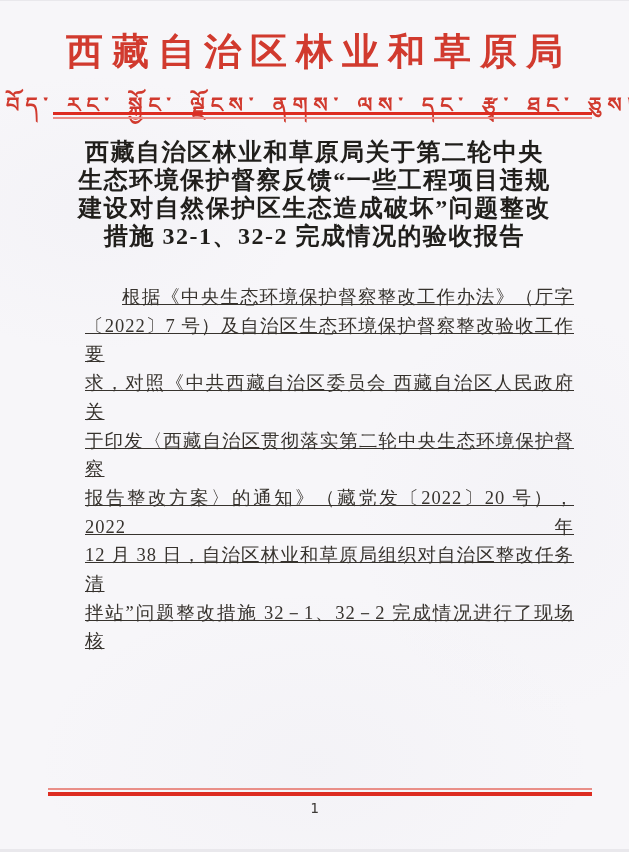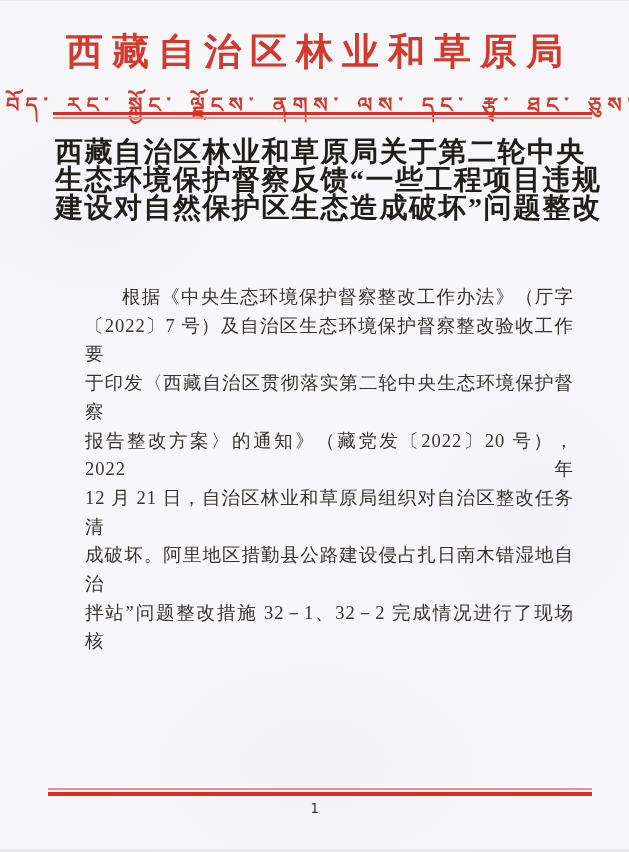--- a/index.html
+++ b/index.html
@@ -62,21 +62,21 @@
   .header-rule .thin  { height: 2px; background: #ea8d86; }
 
   
   .doc-title {
     position: absolute;
     top: 137px;
     left: 55px;
     width: 519px;
     text-align: center;
     color: #201e1b;
-    font-size: 28px;
+    font-size: 24px;
     font-weight: bold;
     line-height: 28px;
     letter-spacing: 1.5px;
   }
   .doc-title div { white-space: nowrap; }
 
   
   .doc-body {
     position: absolute;
     top: 282px;
@@ -86,20 +86,21 @@
     font-size: 18.5px;
     line-height: 28.7px;
     letter-spacing: 1px;
   }
   .doc-body .line { white-space: nowrap; text-align: left; }
   .doc-body .line.just {
     white-space: normal;
     text-align: justify;
     text-align-last: justify;
     text-justify: inter-character;
+    text-decoration: underline;
   }
   .doc-body .line.indent { text-indent: 2em; }
 
   
   .footer-rule {
     position: absolute;
     top: 787px;
     left: 48px;
     width: 544px;
   }
@@ -130,30 +131,31 @@
     <div class="thick"></div>
     <div class="gap"></div>
     <div class="thin"></div>
   </div>
 
   <div class="doc-title">
 
   <div class="t-line">西藏自治区林业和草原局关于第二轮中央</div>
       <div class="t-line">生态环境保护督察反馈“一些工程项目违规</div>
       <div class="t-line">建设对自然保护区生态造成破坏”问题整改</div>
+      <div class="t-line">措施 32-1、32-2 完成情况的验收报告</div>
     </div>
 
   <div class="doc-body">
 
       <div class="line indent just">根据《中央生态环境保护督察整改工作办法》（厅字</div>
       <div class="line just">〔2022〕7 号）及自治区生态环境保护督察整改验收工作要</div>
+      <div class="line just">求，对照《中共西藏自治区委员会 西藏自治区人民政府关</div>
       <div class="line just">于印发〈西藏自治区贯彻落实第二轮中央生态环境保护督察</div>
       <div class="line just">报告整改方案〉的通知》（藏党发〔2022〕20 号），2022 年</div>
-      <div class="line just">12 月 21 日，自治区林业和草原局组织对自治区整改任务清</div>
-      <div class="line just">成破坏。阿里地区措勤县公路建设侵占扎日南木错湿地自治</div>
+      <div class="line just">12 月 38 日，自治区林业和草原局组织对自治区整改任务清</div>
       <div class="line just">拌站”问题整改措施 32－1、32－2 完成情况进行了现场核</div>
     </div>
 
   <div class="footer-rule">
     <div class="thin"></div>
     <div class="gap"></div>
     <div class="thick"></div>
   </div>
 
   <div class="page-number">1</div>

